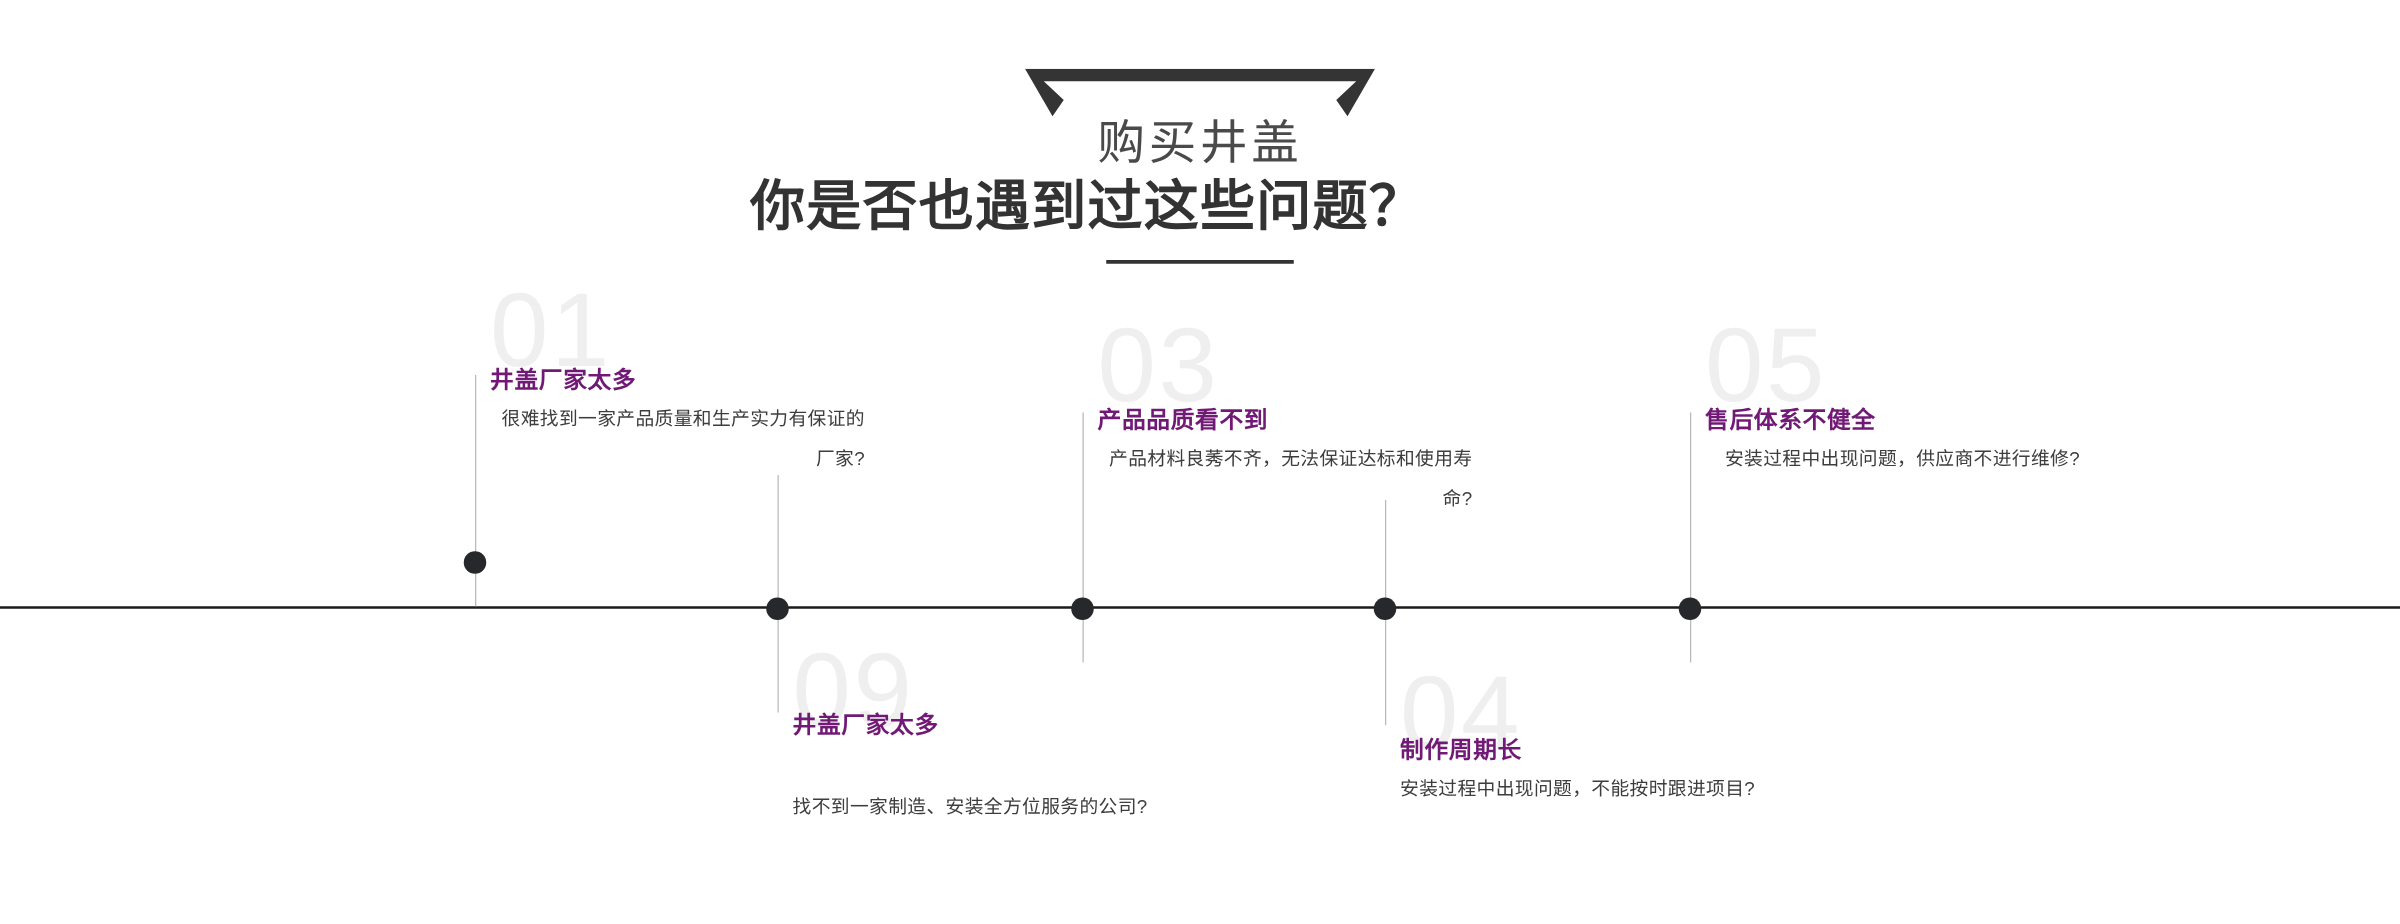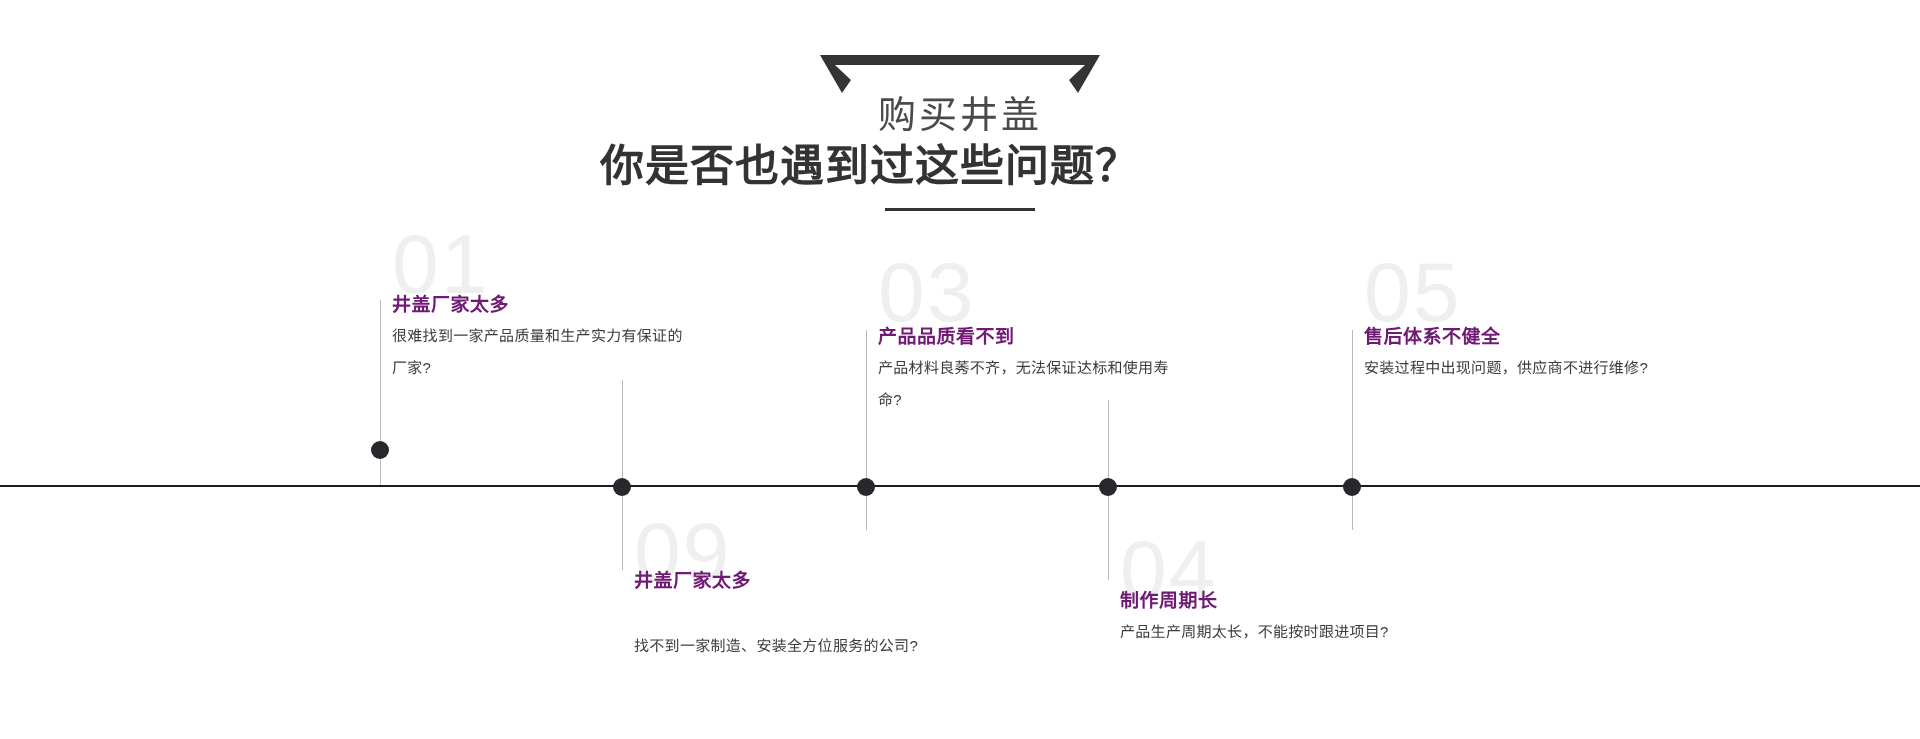--- a/index.html
+++ b/index.html
@@ -133,21 +133,21 @@
     color: #3d3d3d;
     width: 300px;
     letter-spacing: 0.3px;
   }
 
   
   .node.up .stem   { top: 0px;   height: 485px; }
   .node.up .dot    { top: 441px; }
   .node.up .num    { top: 222px; }
   .node.up .ttl    { top: 292px; }
-  .node.up .desc   { top: 320px; }
+  .node.up .desc   { top: 320px; text-align: right; }
 
   
   .node.down .stem { top: 487px; height: 143px; }
   .node.down .dot  { top: 478px; }
   .node.down .num  { top: 510px; }
   .node.down .ttl  { top: 568px; }
   .node.down .desc { top: 596px; }
 
   
   .node.n1 .dot    { top: 441px; }
@@ -222,21 +222,21 @@
     <div class="num txt-left">03</div>
     <div class="ttl txt-left">产品品质看不到</div>
     <div class="desc txt-left">产品材料良莠不齐，无法保证达标和使用寿命?</div>
   </div>
 
   <div class="node down n4" style="left:1108px">
     <div class="stem"></div>
     <div class="dot"></div>
     <div class="num txt-left">04</div>
     <div class="ttl txt-left">制作周期长</div>
-    <div class="desc txt-left">产品生产周期太长，不能按时跟进项目?</div>
+    <div class="desc txt-left">安装过程中出现问题，不能按时跟进项目?</div>
   </div>
 
   <div class="node up n5" style="left:1352px">
     <div class="stem"></div>
     <div class="dot"></div>
     <div class="num txt-left">05</div>
     <div class="ttl txt-left">售后体系不健全</div>
     <div class="desc txt-left">安装过程中出现问题，供应商不进行维修?</div>
   </div>
 

